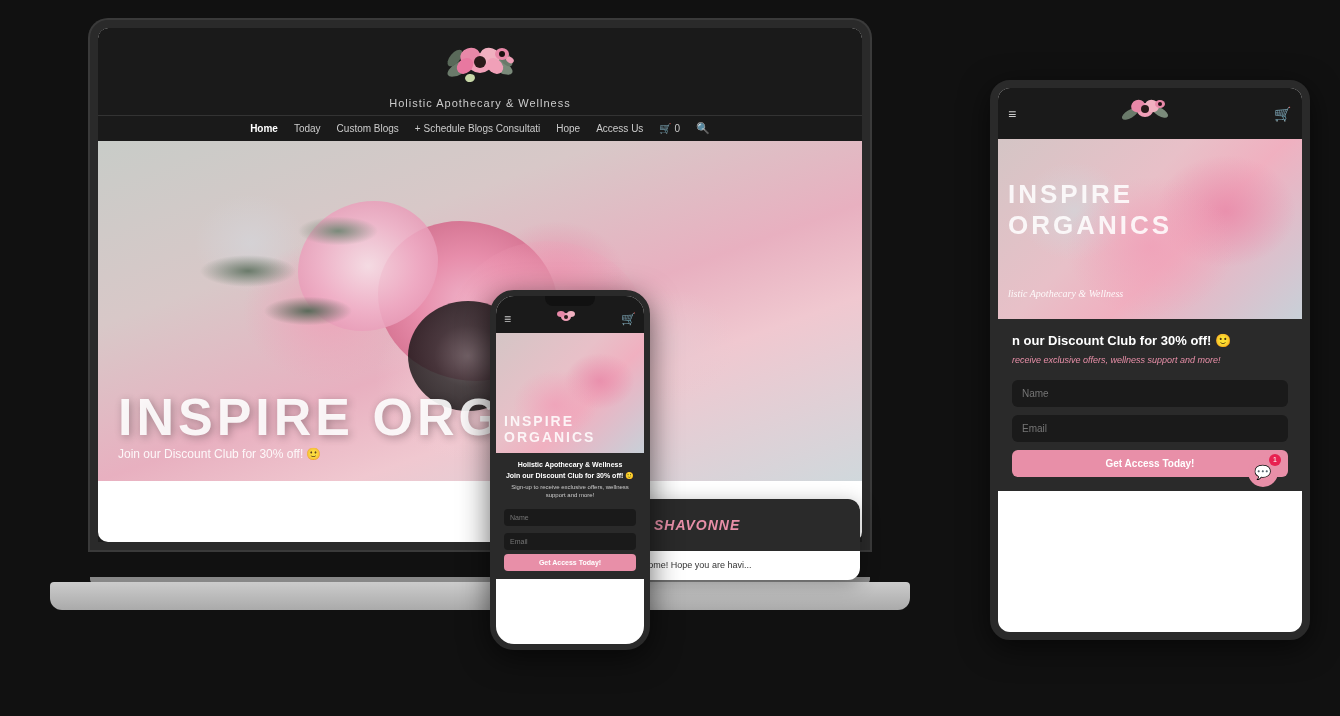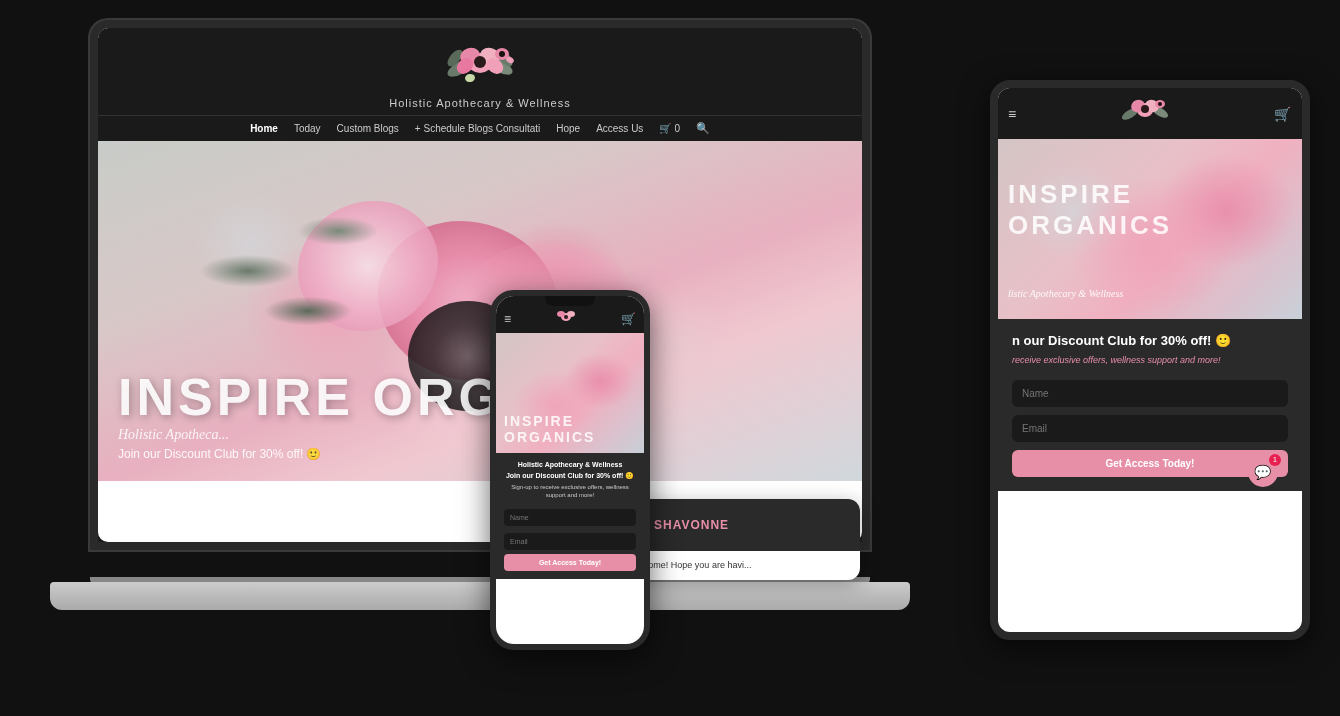--- a/index.html
+++ b/index.html
@@ -265,24 +265,25 @@
 
     .chat-avatar-face {
       width: 28px;
       height: 28px;
       background: radial-gradient(ellipse, #d4956a 0%, #c07050 100%);
       border-radius: 50% 50% 0 0;
     }
 
     .chat-name {
       color: #e88fa8;
-      font-size: 12px;
+      font-size: 14px;
       font-weight: bold;
       font-family: Arial, sans-serif;
       letter-spacing: 1px;
+      font-style: italic;
     }
 
     .chat-message {
       color: #333;
       font-size: 9px;
       padding: 8px 10px;
       font-family: Arial, sans-serif;
       line-height: 1.4;
     }
 
@@ -644,21 +645,20 @@
           <div class="site-hero">
             <div class="hero-flowers"></div>
             <div class="hero-petal-1"></div>
             <div class="hero-petal-2"></div>
             <div class="hero-petal-3"></div>
             <div class="hero-dark-flower"></div>
             <div class="hero-leaves"></div>
 
             <div class="hero-text-overlay">
               <div class="hero-title">INSPIRE ORGANI</div>
-              <div class="hero-subtitle">Holistic Apotheca...</div>
               <div class="hero-cta">Join our Discount Club for 30% off! 🙂</div>
             </div>
           </div>
         </div>
       </div>
     </div>
 
     <div class="chat-bubble-laptop">
       <div class="chat-header-laptop">
         <div class="chat-avatar">

